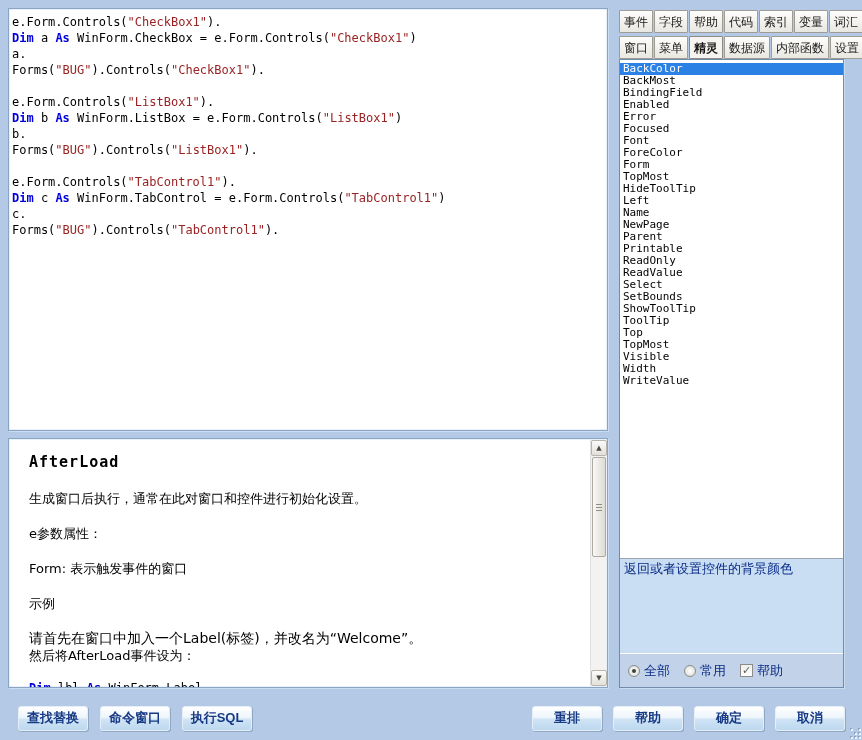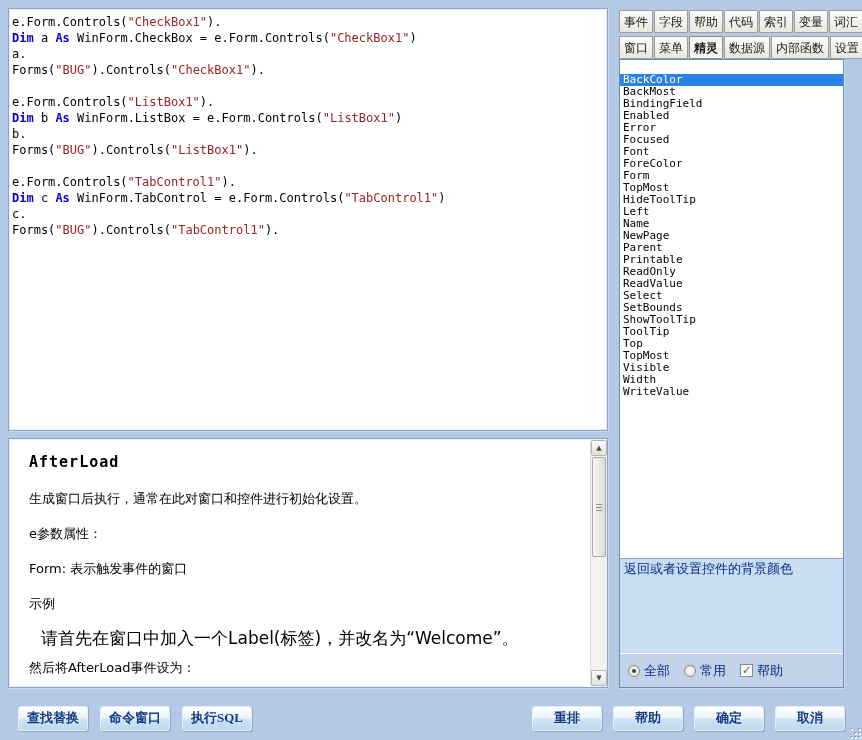--- a/index.html
+++ b/index.html
@@ -16,55 +16,55 @@
   .code-content { padding:5px 2px 0 3px; font-family:"DejaVu Sans Mono", monospace; font-size:12px; line-height:16px; white-space:pre; color:#000; }
   .code-line { height:16px; }
   .seg-n { color:#000000; }
   .seg-k { color:#0000dd;font-weight:bold; }
   .seg-s { color:#9b2222; }
 
   
   .help-content { position:absolute; left:0; top:0; right:17px; bottom:0; padding:14px 6px 0 20px; overflow:hidden; color:#000; }
   .hp-title { font-family:"DejaVu Sans Mono", monospace; font-weight:bold; font-size:15px; letter-spacing:1px; margin:0 0 19px 0; }
   .hp-text  { font-size:13px; line-height:17px; margin:0 0 18px 0; }
-  .hp-text-tight { font-size:17px; line-height:17px; margin:12px; }
+  .hp-text-tight { font-size:14px; line-height:17px; margin:0; }
   .hp-cont  { font-size:13px; line-height:17px; margin:0 0 16px 0; }
   .hp-code  { font-family:"DejaVu Sans Mono", monospace; font-size:12px; line-height:16px; white-space:pre; }
 
   
   .scrollbar { position:absolute; top:1px; right:1px; width:16px; height:246px; background:#f3f2f0; border-left:1px solid #e2e0dc; }
   .sb-btn { position:absolute; left:0; width:16px; height:16px; background:linear-gradient(#fbfbfa,#e2e0da); border:1px solid #b9b5ac; border-radius:2px; color:#4a4a42; font-size:7px; line-height:14px; text-align:center; }
   .sb-up { top:0; } .sb-down { bottom:0; }
   .sb-thumb { position:absolute; left:1px; width:14px; top:17px; height:100px; background:linear-gradient(90deg,#f8f8f7,#dddbd4); border:1px solid #aeaaa0; border-radius:2px; }
   .sb-thumb::after { content:""; position:absolute; left:3px; right:3px; top:46px; height:8px;
       background:repeating-linear-gradient(#8f8d86 0 1px, transparent 1px 3px); }
 
   
   .tab-row { position:absolute; left:619px; display:flex; }
   #tab-row-1 { top:10px; } #tab-row-2 { top:36px; }
   .tab { height:23px; padding:3px 4px 0 4px; margin-right:1px; background:linear-gradient(#fdfdfc,#e9e7e0); border:1px solid #9d9d95; border-radius:1px; font-size:12px; color:#1a1a1a; white-space:nowrap; cursor:default; }
   .tab.active { font-weight:bold; background:#f5f4f1; border-color:#8c8c84; }
 
   
   #right-container { position:absolute; left:619px; top:59px; width:225px; height:629px; background:#ffffff; border:1px solid #6f8cab; box-shadow:1px 1px 0 #cadcf0; display:flex; flex-direction:column; }
-  .prop-list { height:498px; overflow:hidden; padding-top:14px; font-family:"DejaVu Sans Mono", monospace; font-size:11px; line-height:12px; }
+  .prop-list { height:498px; overflow:hidden; padding-top:3px; font-family:"DejaVu Sans Mono", monospace; font-size:11px; line-height:12px; }
   .prop-item { height:12px; padding-left:3px; white-space:nowrap; color:#000; cursor:default; }
   .prop-item.selected { background:#2b82e4; color:#ffffff; }
   .desc-box { height:95px; background:#c9ddf3; border-top:1px solid #9aa5b1; padding:2px 4px; font-size:13px; color:#0c2d87; line-height:16px; }
   .filter-row { flex:1; background:#c2d2e8; border-top:1px solid #fdfdfd; display:flex; align-items:center; padding-left:8px; font-size:13px; color:#0c2d87; }
   .filter-item { display:flex; align-items:center; margin-right:14px; cursor:default; }
   .radio { width:12px; height:12px; border-radius:50%; border:1px solid #8b8b8b; background:radial-gradient(#ffffff,#d6d6d2); margin-right:4px; position:relative; }
   .radio.checked::after { content:""; position:absolute; left:3px; top:3px; width:4px; height:4px; border-radius:50%; background:#3c4438; }
   .checkbox { width:13px; height:13px; border:1px solid #8b8b8b; background:linear-gradient(#eff0ee,#fdfdfd); margin-right:4px; position:relative; font-size:11px; line-height:12px; text-align:center; color:#5a6258; font-weight:bold; }
 
   
   .footer { position:absolute; left:0; right:0; bottom:0; height:45px; }
   .btn { position:absolute; top:11px; width:70px; height:25px; border:1px solid #e6eef7; border-radius:3px;
         background:linear-gradient(#ffffff 0%, #eef5fb 45%, #cfe3f5 55%, #bdd8ef 100%);
-        box-shadow:1px 1px 0 #8fa7c1; font-size:13px; font-weight:bold; color:#173a85; text-align:center; line-height:22px; cursor:default; font-family:Liberation Serif, serif; }
+        box-shadow:1px 1px 0 #8fa7c1; font-size:13px; font-weight:bold; color:#173a85; text-align:center; line-height:22px; cursor:default; font-family:Liberation Sans, sans-serif; }
   .grip { position:absolute; right:1px; bottom:1px; width:12px; height:12px; }
   .grip::before { content:""; position:absolute; width:2px; height:2px; background:#8ba3bf;
       box-shadow:8px 8px 0 #8ba3bf, 8px 4px 0 #8ba3bf, 4px 8px 0 #8ba3bf, 8px 0 0 #8ba3bf, 4px 4px 0 #8ba3bf, 0 8px 0 #8ba3bf; left:1px; top:1px; }
   .grip::after { content:""; position:absolute; width:2px; height:2px; background:#eef4fa;
       box-shadow:8px 8px 0 #eef4fa, 8px 4px 0 #eef4fa, 4px 8px 0 #eef4fa, 8px 0 0 #eef4fa, 4px 4px 0 #eef4fa, 0 8px 0 #eef4fa; left:2px; top:2px; }
 </style>
 </head>
 <body>
 
 <div class="window">

